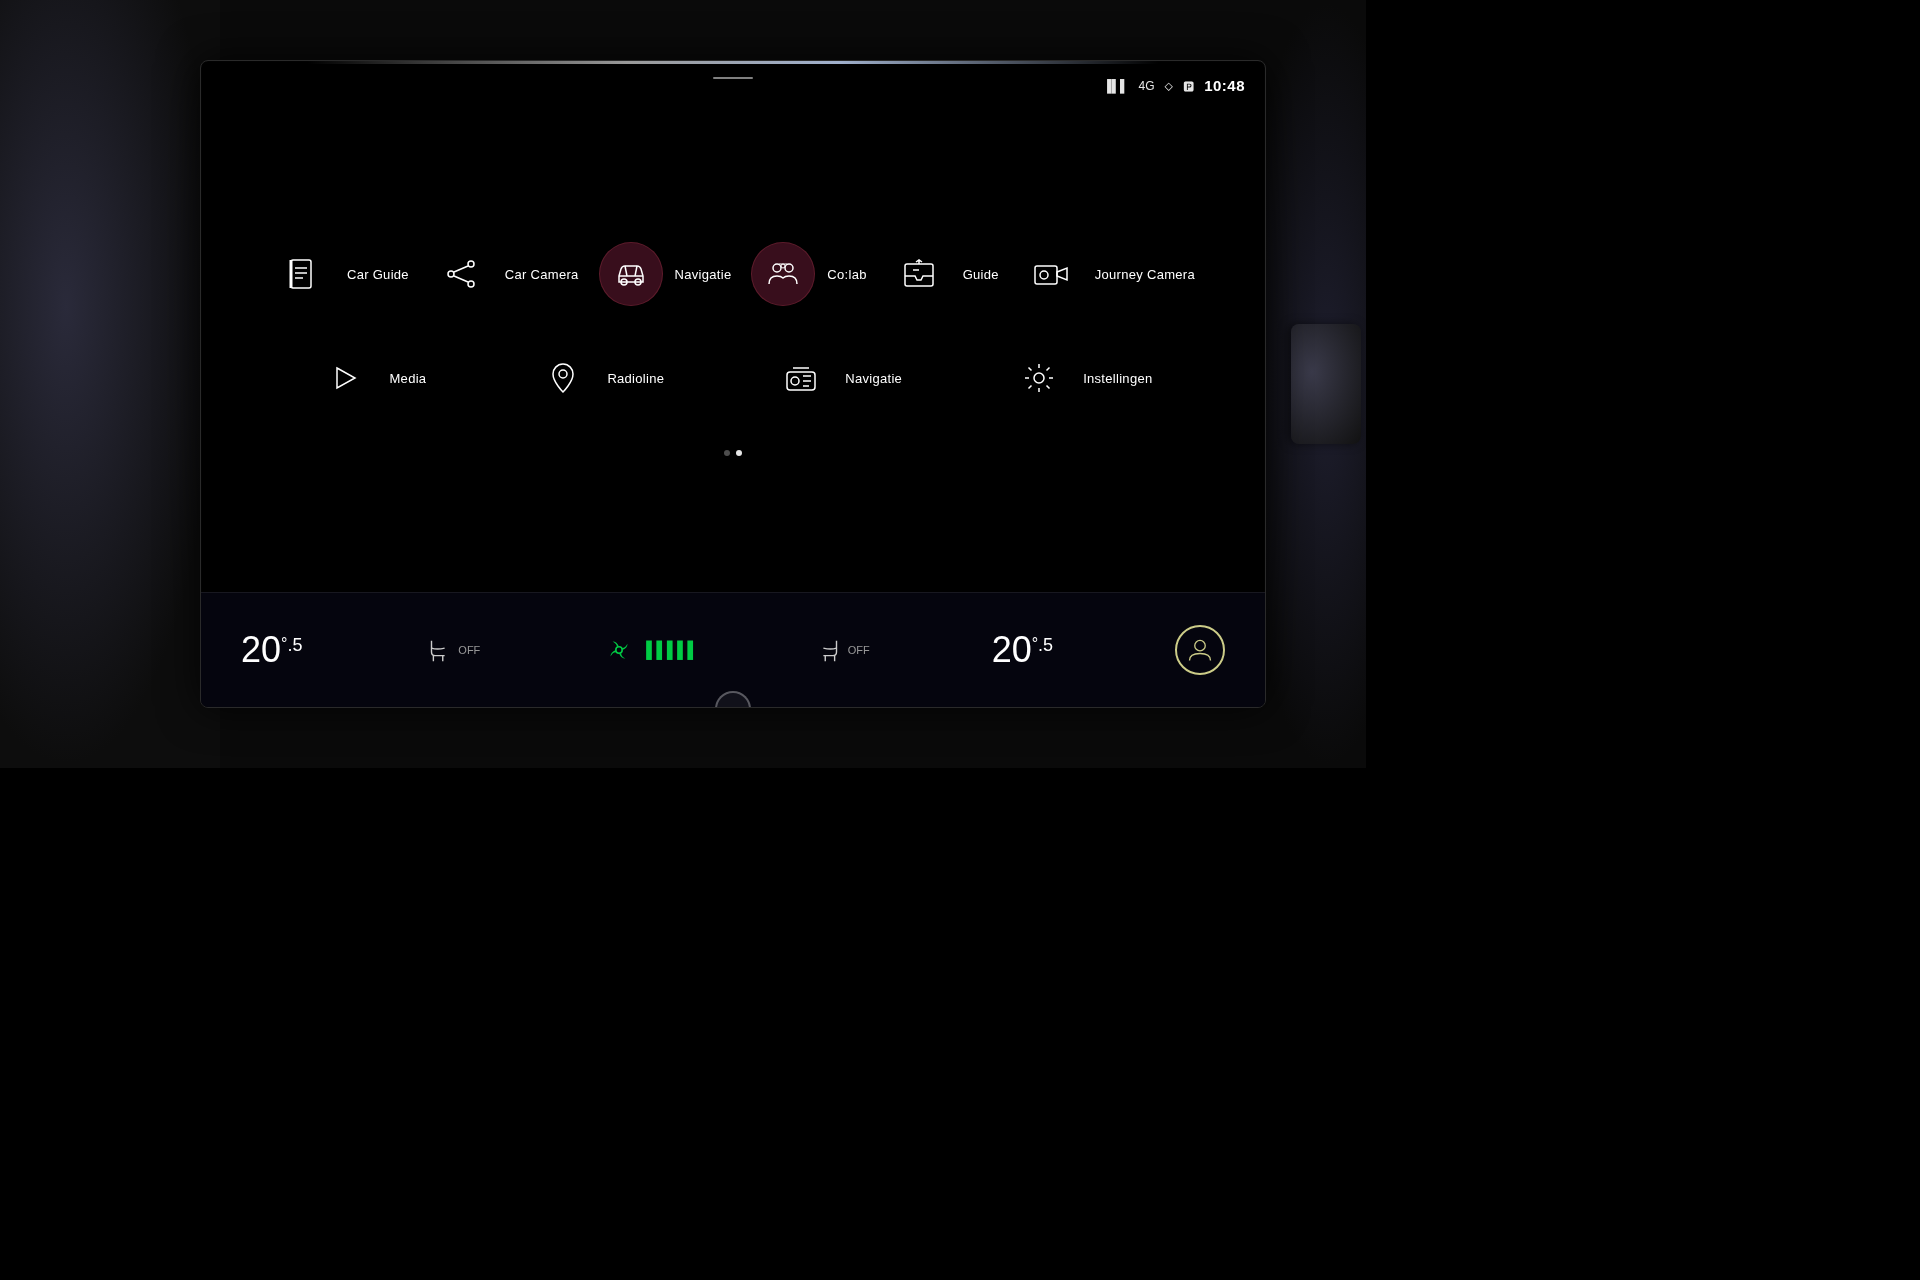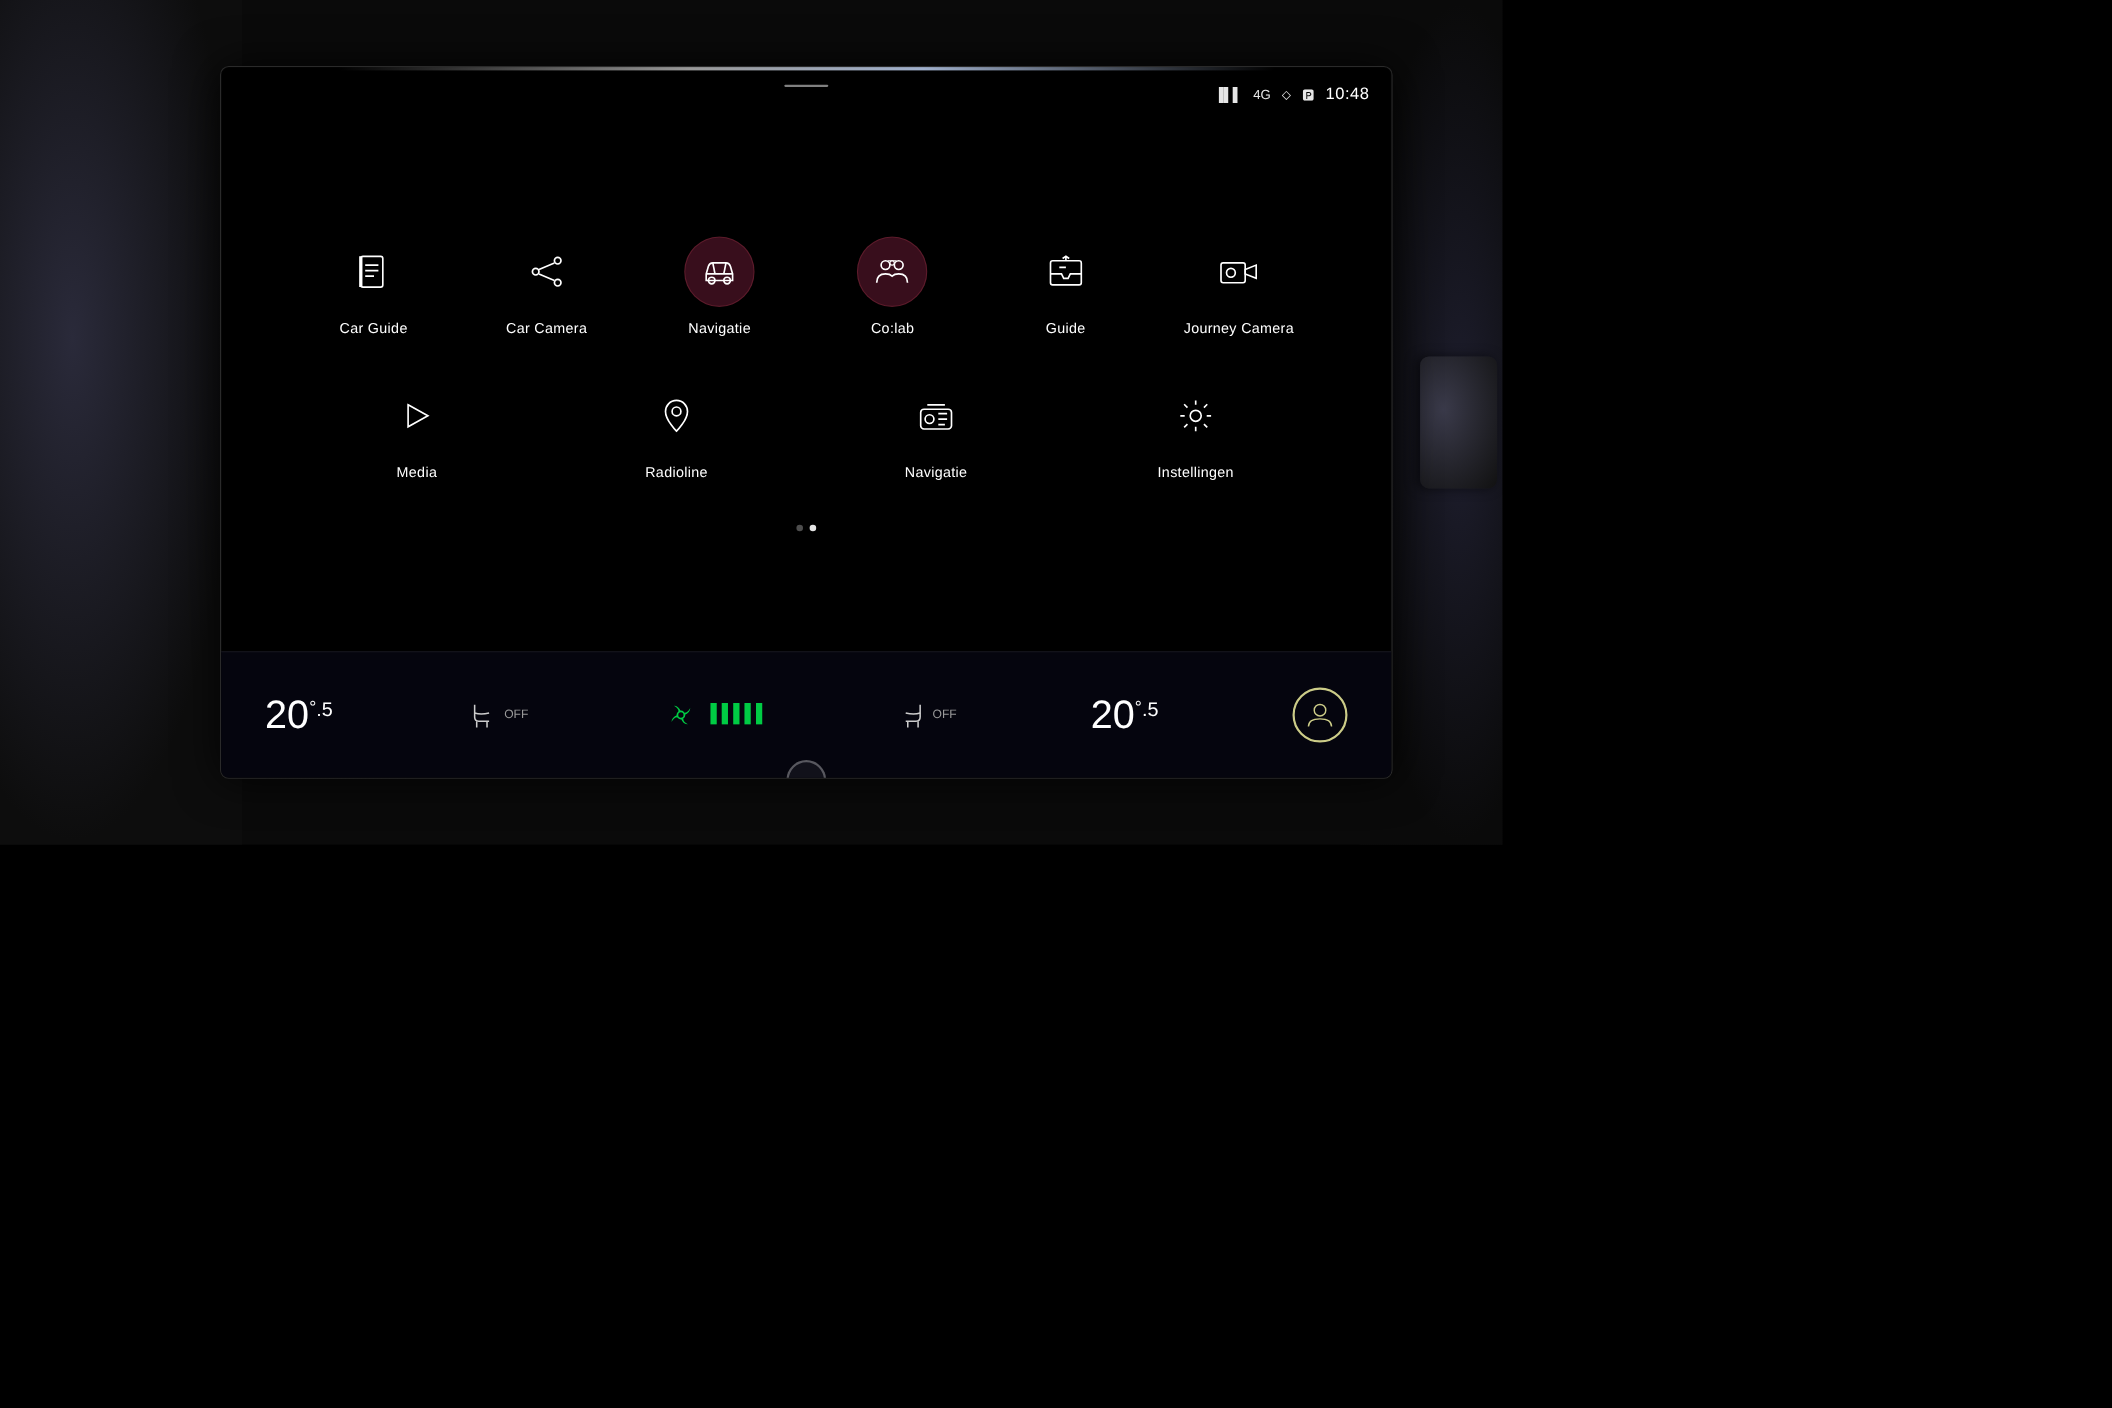--- a/index.html
+++ b/index.html
@@ -70,21 +70,21 @@
       font-size: 13px;
     }
 
     .status-icon {
       opacity: 0.9;
       font-size: 12px;
     }
 
     .status-time {
       font-size: 15px;
-      font-weight: 400;
+      font-weight: 700;
       letter-spacing: 0.5px;
     }
 
     
     .page-indicator {
       position: absolute;
       top: 16px;
       left: 50%;
       transform: translateX(-50%);
       display: flex;
@@ -112,21 +112,21 @@
 
     .icon-row {
       display: flex;
       justify-content: space-around;
       align-items: center;
       margin: 10px 0 30px 0;
     }
 
     .icon-item {
       display: flex;
-      flex-direction: column;
+      flex-direction: row;
       align-items: center;
       gap: 12px;
       cursor: pointer;
       min-width: 100px;
     }
 
     .icon-circle {
       width: 64px;
       height: 64px;
       display: flex;

